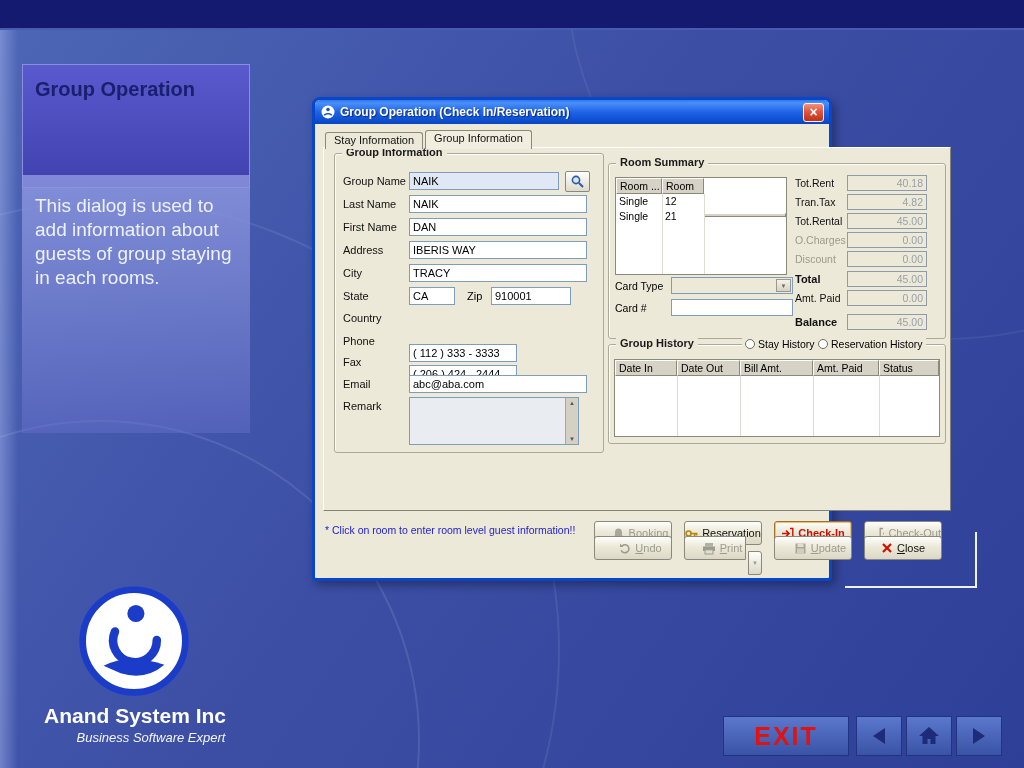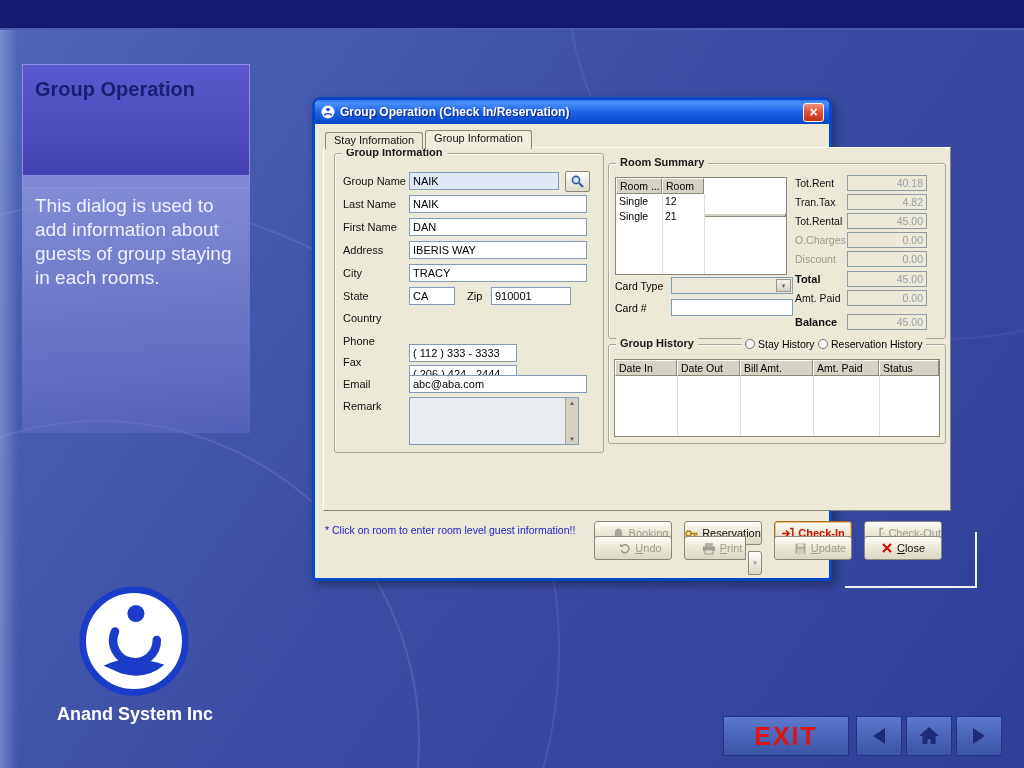--- a/index.html
+++ b/index.html
@@ -17,21 +17,21 @@
 
   .title-box { position:absolute; left:22px; top:64px; width:228px; height:124px;
                background:linear-gradient(180deg,#5a5ace,#4140ae); border:1px solid #8c8ce0; padding:13px 12px; }
   .title-text { color:#18206f; font-size:20px; font-weight:bold; }
   .desc-box { position:absolute; left:22px; top:175px; width:228px; height:258px; padding:19px 13px;
               background:linear-gradient(180deg,rgba(140,150,222,.85),rgba(100,110,200,.50)); }
   .desc-text { color:#eef1ff; font-size:19px; line-height:1.27; }
 
   .logo { position:absolute; left:77px; top:584px; width:114px; height:114px; }
   .company { position:absolute; left:10px; top:704px; width:250px; text-align:center;
-             color:#fff; font-weight:bold; font-size:18px; }
+             color:#fff; font-weight:bold; font-size:21px; }
   .tagline { position:absolute; left:26px; top:730px; width:250px; text-align:center;
              color:#f4f6ff; font-style:italic; font-size:13px; }
 
   .exit-btn { position:absolute; left:723px; top:716px; width:126px; height:40px;
               background:linear-gradient(180deg,#5a78cc,#3a53a6); border:1px solid #22337f;
               color:#e01212; font-weight:bold; font-size:25px; letter-spacing:2px;
               text-align:center; line-height:38px; cursor:pointer; }
   .nav-btn { position:absolute; top:716px; width:46px; height:40px;
              background:linear-gradient(180deg,#5a78cc,#3a53a6); border:1px solid #22337f;
              display:flex; align-items:center; justify-content:center; cursor:pointer; }
@@ -162,20 +162,21 @@
 
   <div class="logo">
     <svg viewBox="0 0 120 120" width="114" height="114">
       <circle cx="60" cy="60" r="54" fill="#ffffff" stroke="#1a3cc8" stroke-width="7"></circle>
       <circle cx="62" cy="31" r="9" fill="#1a3cc8"></circle>
       <path d="M40 50 a23 23 0 1 0 44 9" fill="none" stroke="#1a3cc8" stroke-width="9" stroke-linecap="round"></path>
       <path d="M28 86 q26 -13 64 -1 q-20 17 -46 9 z" fill="#1a3cc8"></path>
     </svg>
   </div>
   <div class="company">Anand System Inc</div>
+  <div class="tagline">Business Software Expert</div>
 
   <div class="exit-btn">EXIT</div>
   <div class="nav-btn nav1">
     <svg width="22" height="20">
         <path d="M17 2 L5 10 L17 18 Z" fill="#1d2b78"></path>
       </svg>
   </div>
   <div class="nav-btn nav2">
     <svg width="22" height="20">
         <path d="M11 1 L1 10 h3.5 v8 h5 v-5 h3 v5 h5 v-8 H21 Z" fill="#1d2b78"></path>

